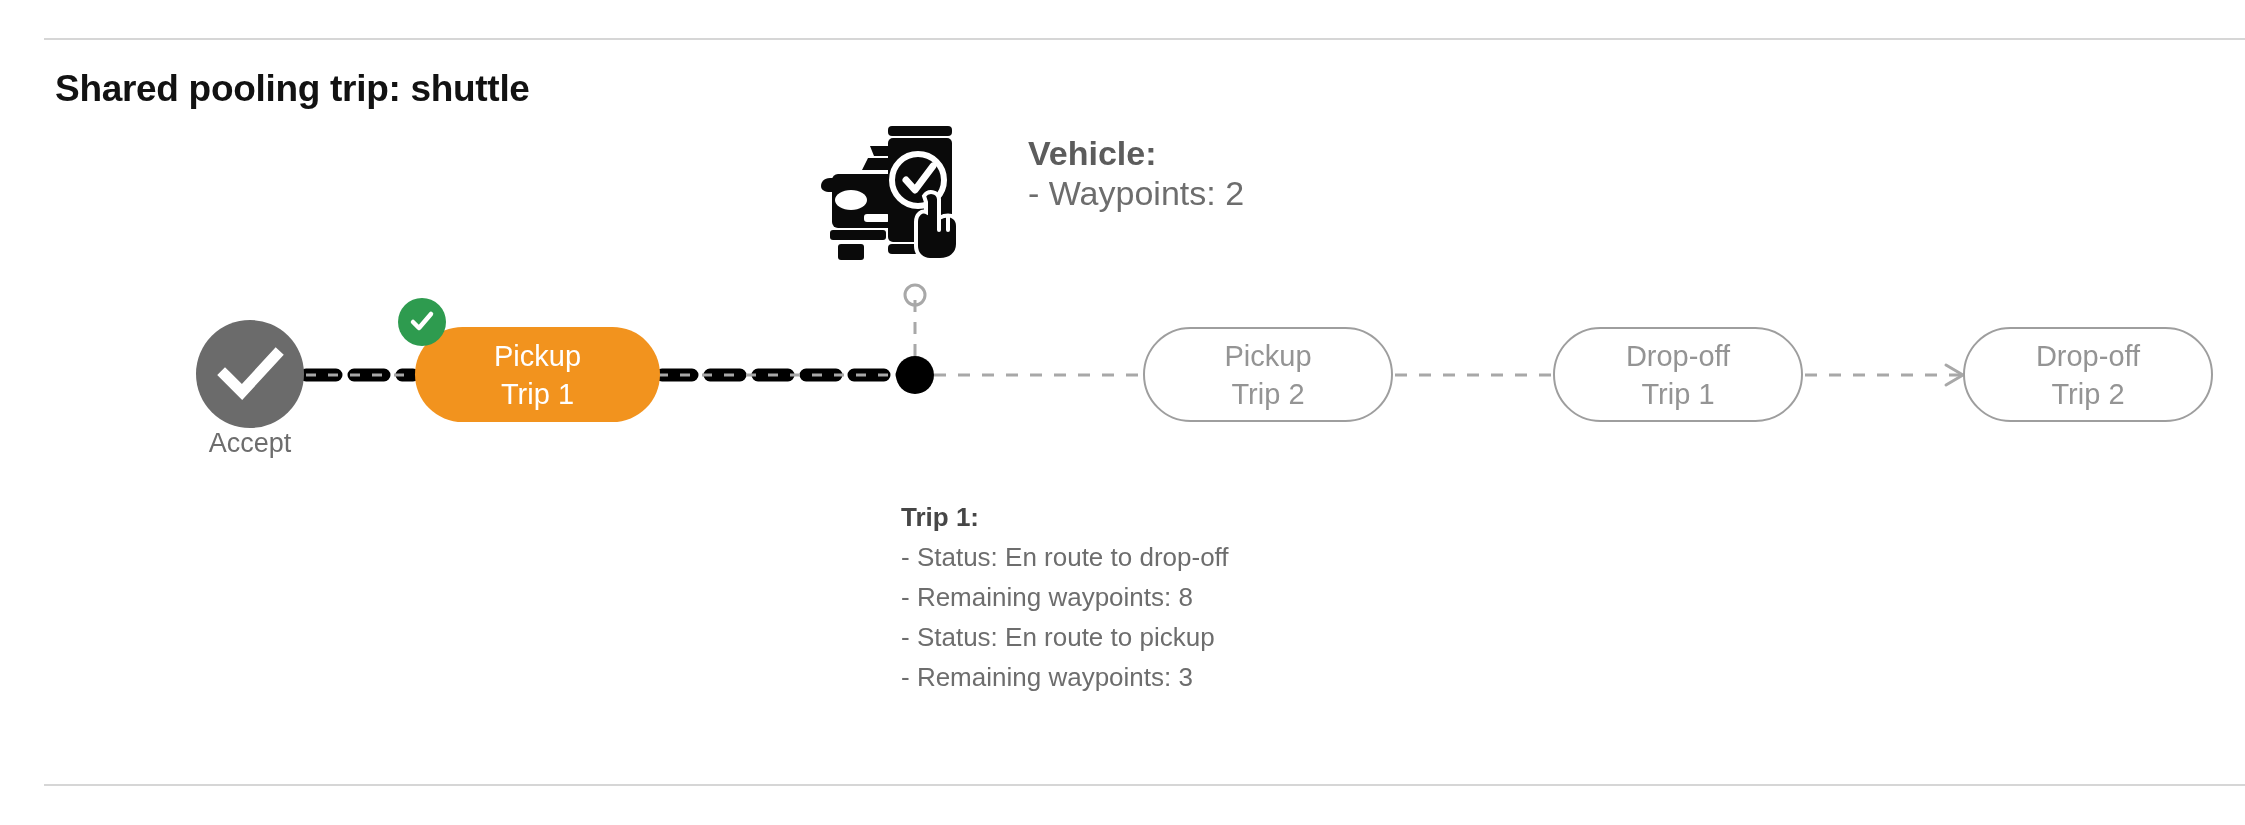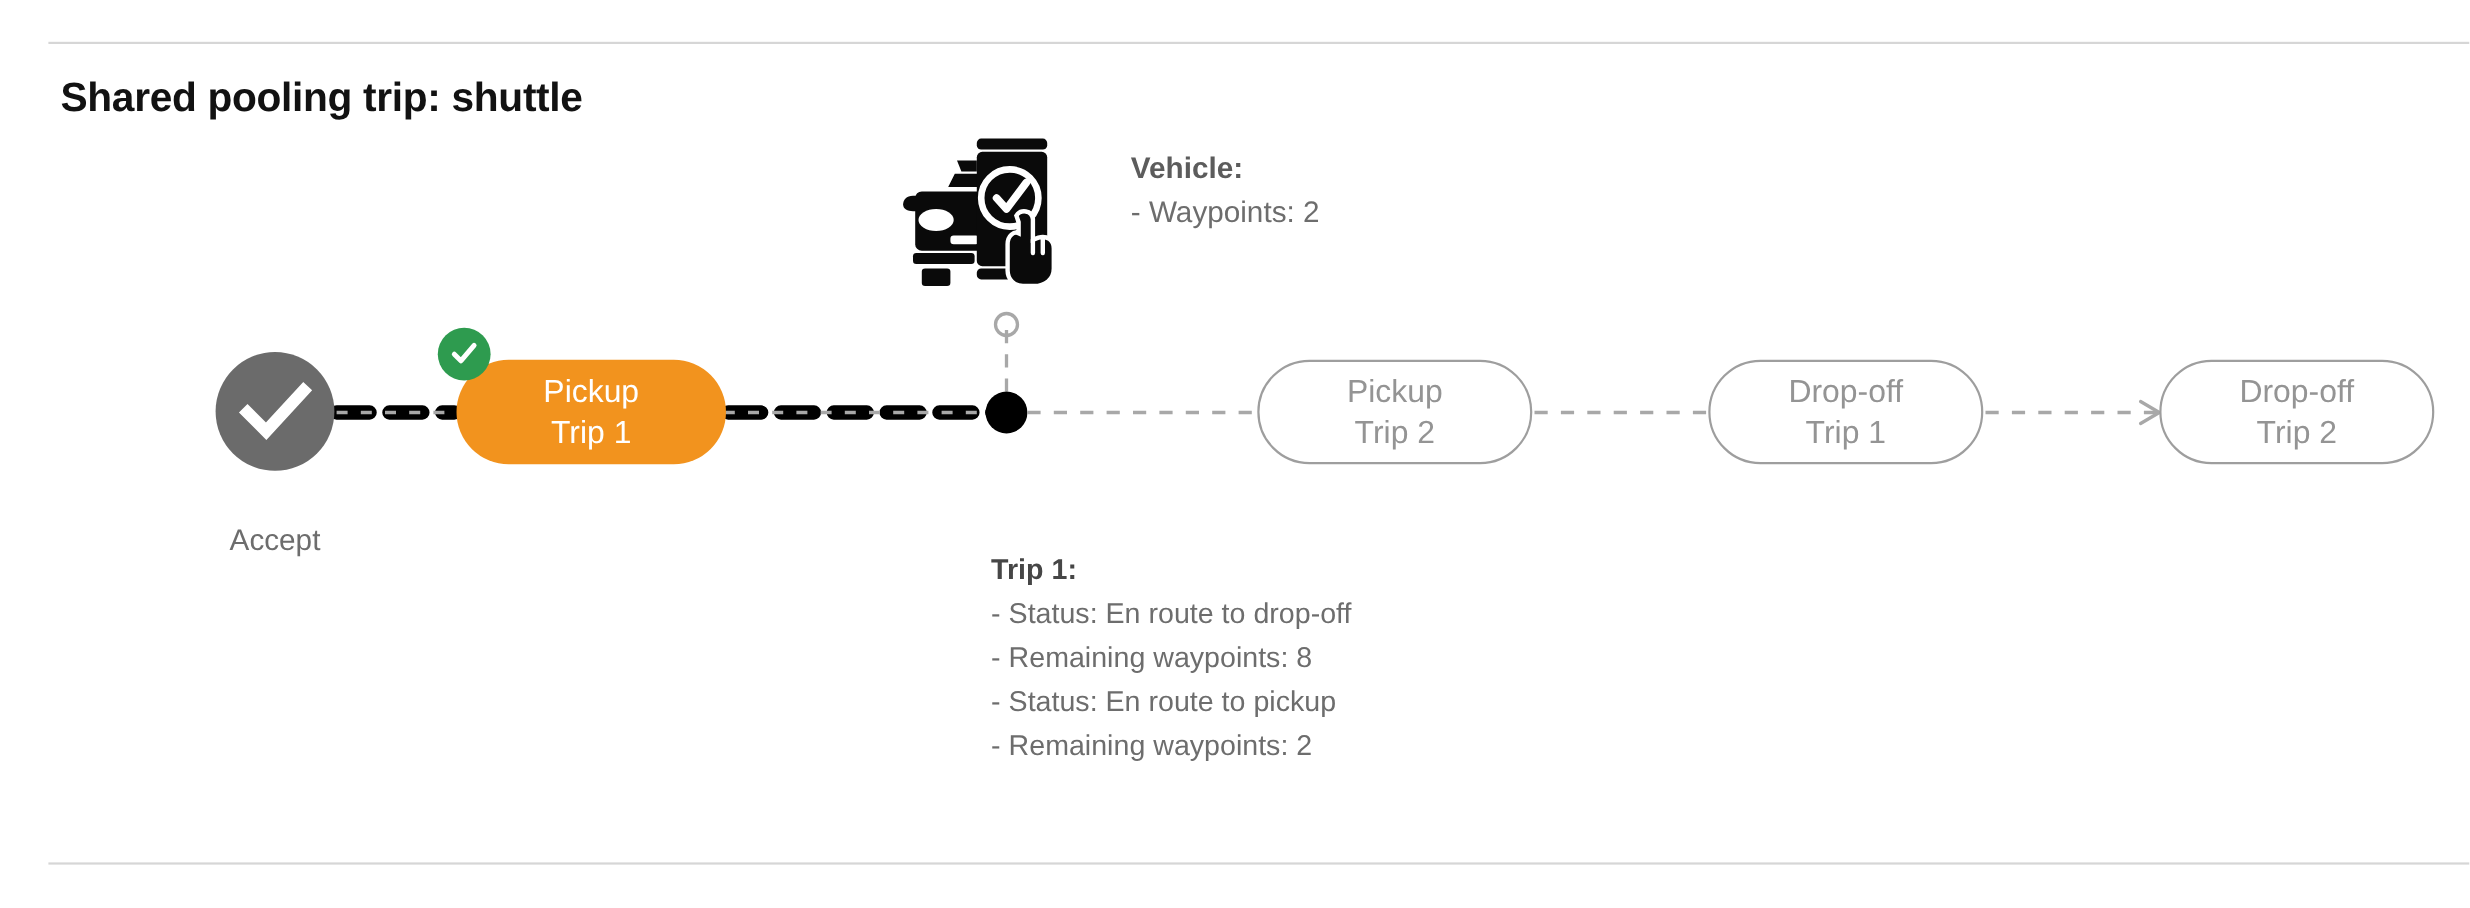--- a/index.html
+++ b/index.html
@@ -61,21 +61,21 @@
     width: 108px;
     height: 108px;
     border-radius: 50%;
     background: #6b6b6b;
   }
   #accept-node svg { display: block; }
 
   #accept-label {
     position: absolute;
     left: 120px;
-    top: 471px;
+    top: 423px;
     width: 260px;
     text-align: center;
     font-size: 27px;
     line-height: 40px;
     color: #6d6d6d;
   }
   #accept-label span { display: block; }
 
   
   #pickup-trip1-node {
@@ -138,21 +138,21 @@
     top: 118px;
     width: 160px;
     height: 145px;
   }
   #vehicle-icon svg { display: block; }
 
   #vehicle-callout {
     position: absolute;
     left: 1028px;
     top: 133px;
-    font-size: 27px;
+    font-size: 34px;
     line-height: 40px;
     color: #6d6d6d;
     white-space: nowrap;
   }
   #vehicle-callout .kv-key { font-weight: bold; color: #5c5c5c; }
 
   
   #trips-callout {
     position: absolute;
     left: 886px;
@@ -269,17 +269,17 @@
   <div id="trips-callout">
     <div class="trip-block">
       <div>
         <span class="kv-key">Trip 1</span><span class="kv-key">:</span>
       </div>
       <div>- Status:  En route to drop-off</div>
       <div>- Remaining waypoints: 8</div>
     </div>
     <div class="trip-block">
       <div>- Status:  En route to pickup</div>
-      <div>- Remaining waypoints: 2</div>
+      <div>- Remaining waypoints: 3</div>
     </div>
   </div>
 
 </div>
 
 </body></html>

